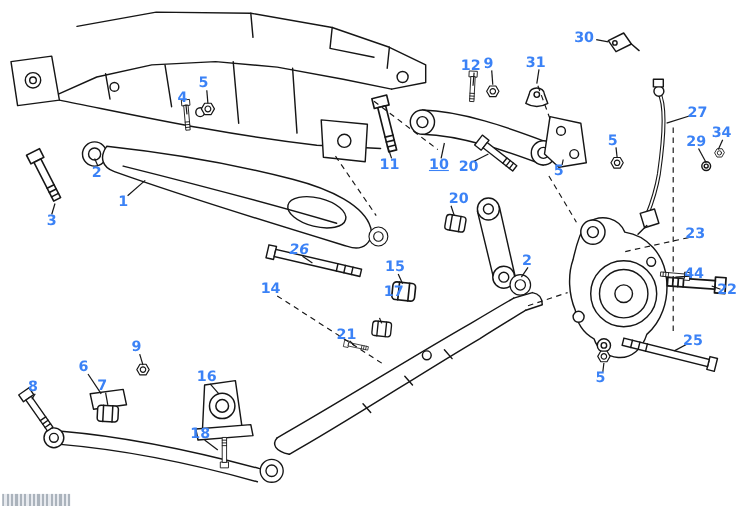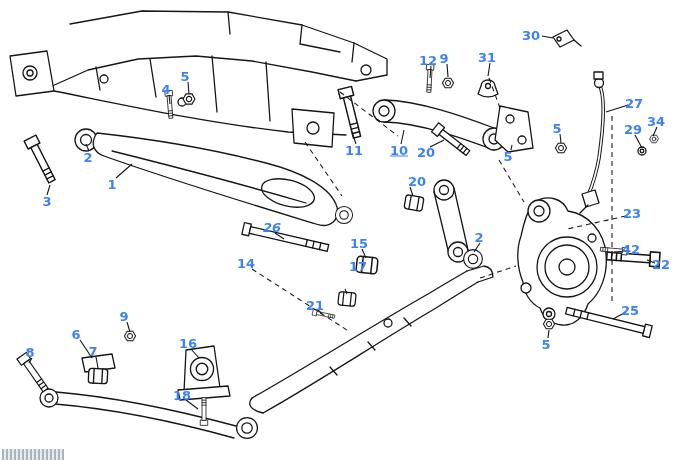--- a/index.html
+++ b/index.html
@@ -316,21 +316,21 @@
       <div class="callout" style="left: 246px; top: 263px;">14</div>
       <div class="callout" style="left: 359px; top: 243px;">15</div>
       <div class="callout" style="left: 188px; top: 343px;">16</div>
       <div class="callout" style="left: 342px; top: 266px; margin-left: 16px;">17</div>
       <div class="callout" style="left: 182px; top: 395px;">18</div>
       <div class="callout" style="left: 426px; top: 152px;">20</div>
       <div class="callout" style="left: 407px; top: 181px; margin-left: 10px;">20</div>
       <div class="callout" style="left: 315px; top: 305px;">21</div>
       <div class="callout" style="left: 661px; top: 264px;">22</div>
       <div class="callout" style="left: 632px; top: 213px;">23</div>
-      <div class="callout" style="left: 631px; top: 249px;">42</div>
+      <div class="callout" style="left: 631px; top: 249px;">44</div>
       <div class="callout" style="left: 630px; top: 310px;">25</div>
       <div class="callout" style="left: 272px; top: 227px; font-style: italic;">26</div>
       <div class="callout" style="left: 634px; top: 103px;">27</div>
       <div class="callout" style="left: 656px; top: 121px;">34</div>
       <div class="callout" style="left: 633px; top: 129px;">29</div>
       <div class="callout" style="left: 531px; top: 35px;">30</div>
       <div class="callout" style="left: 487px; top: 57px;">31</div>
     </div>
   <div class="watermark"></div>
 </div>

